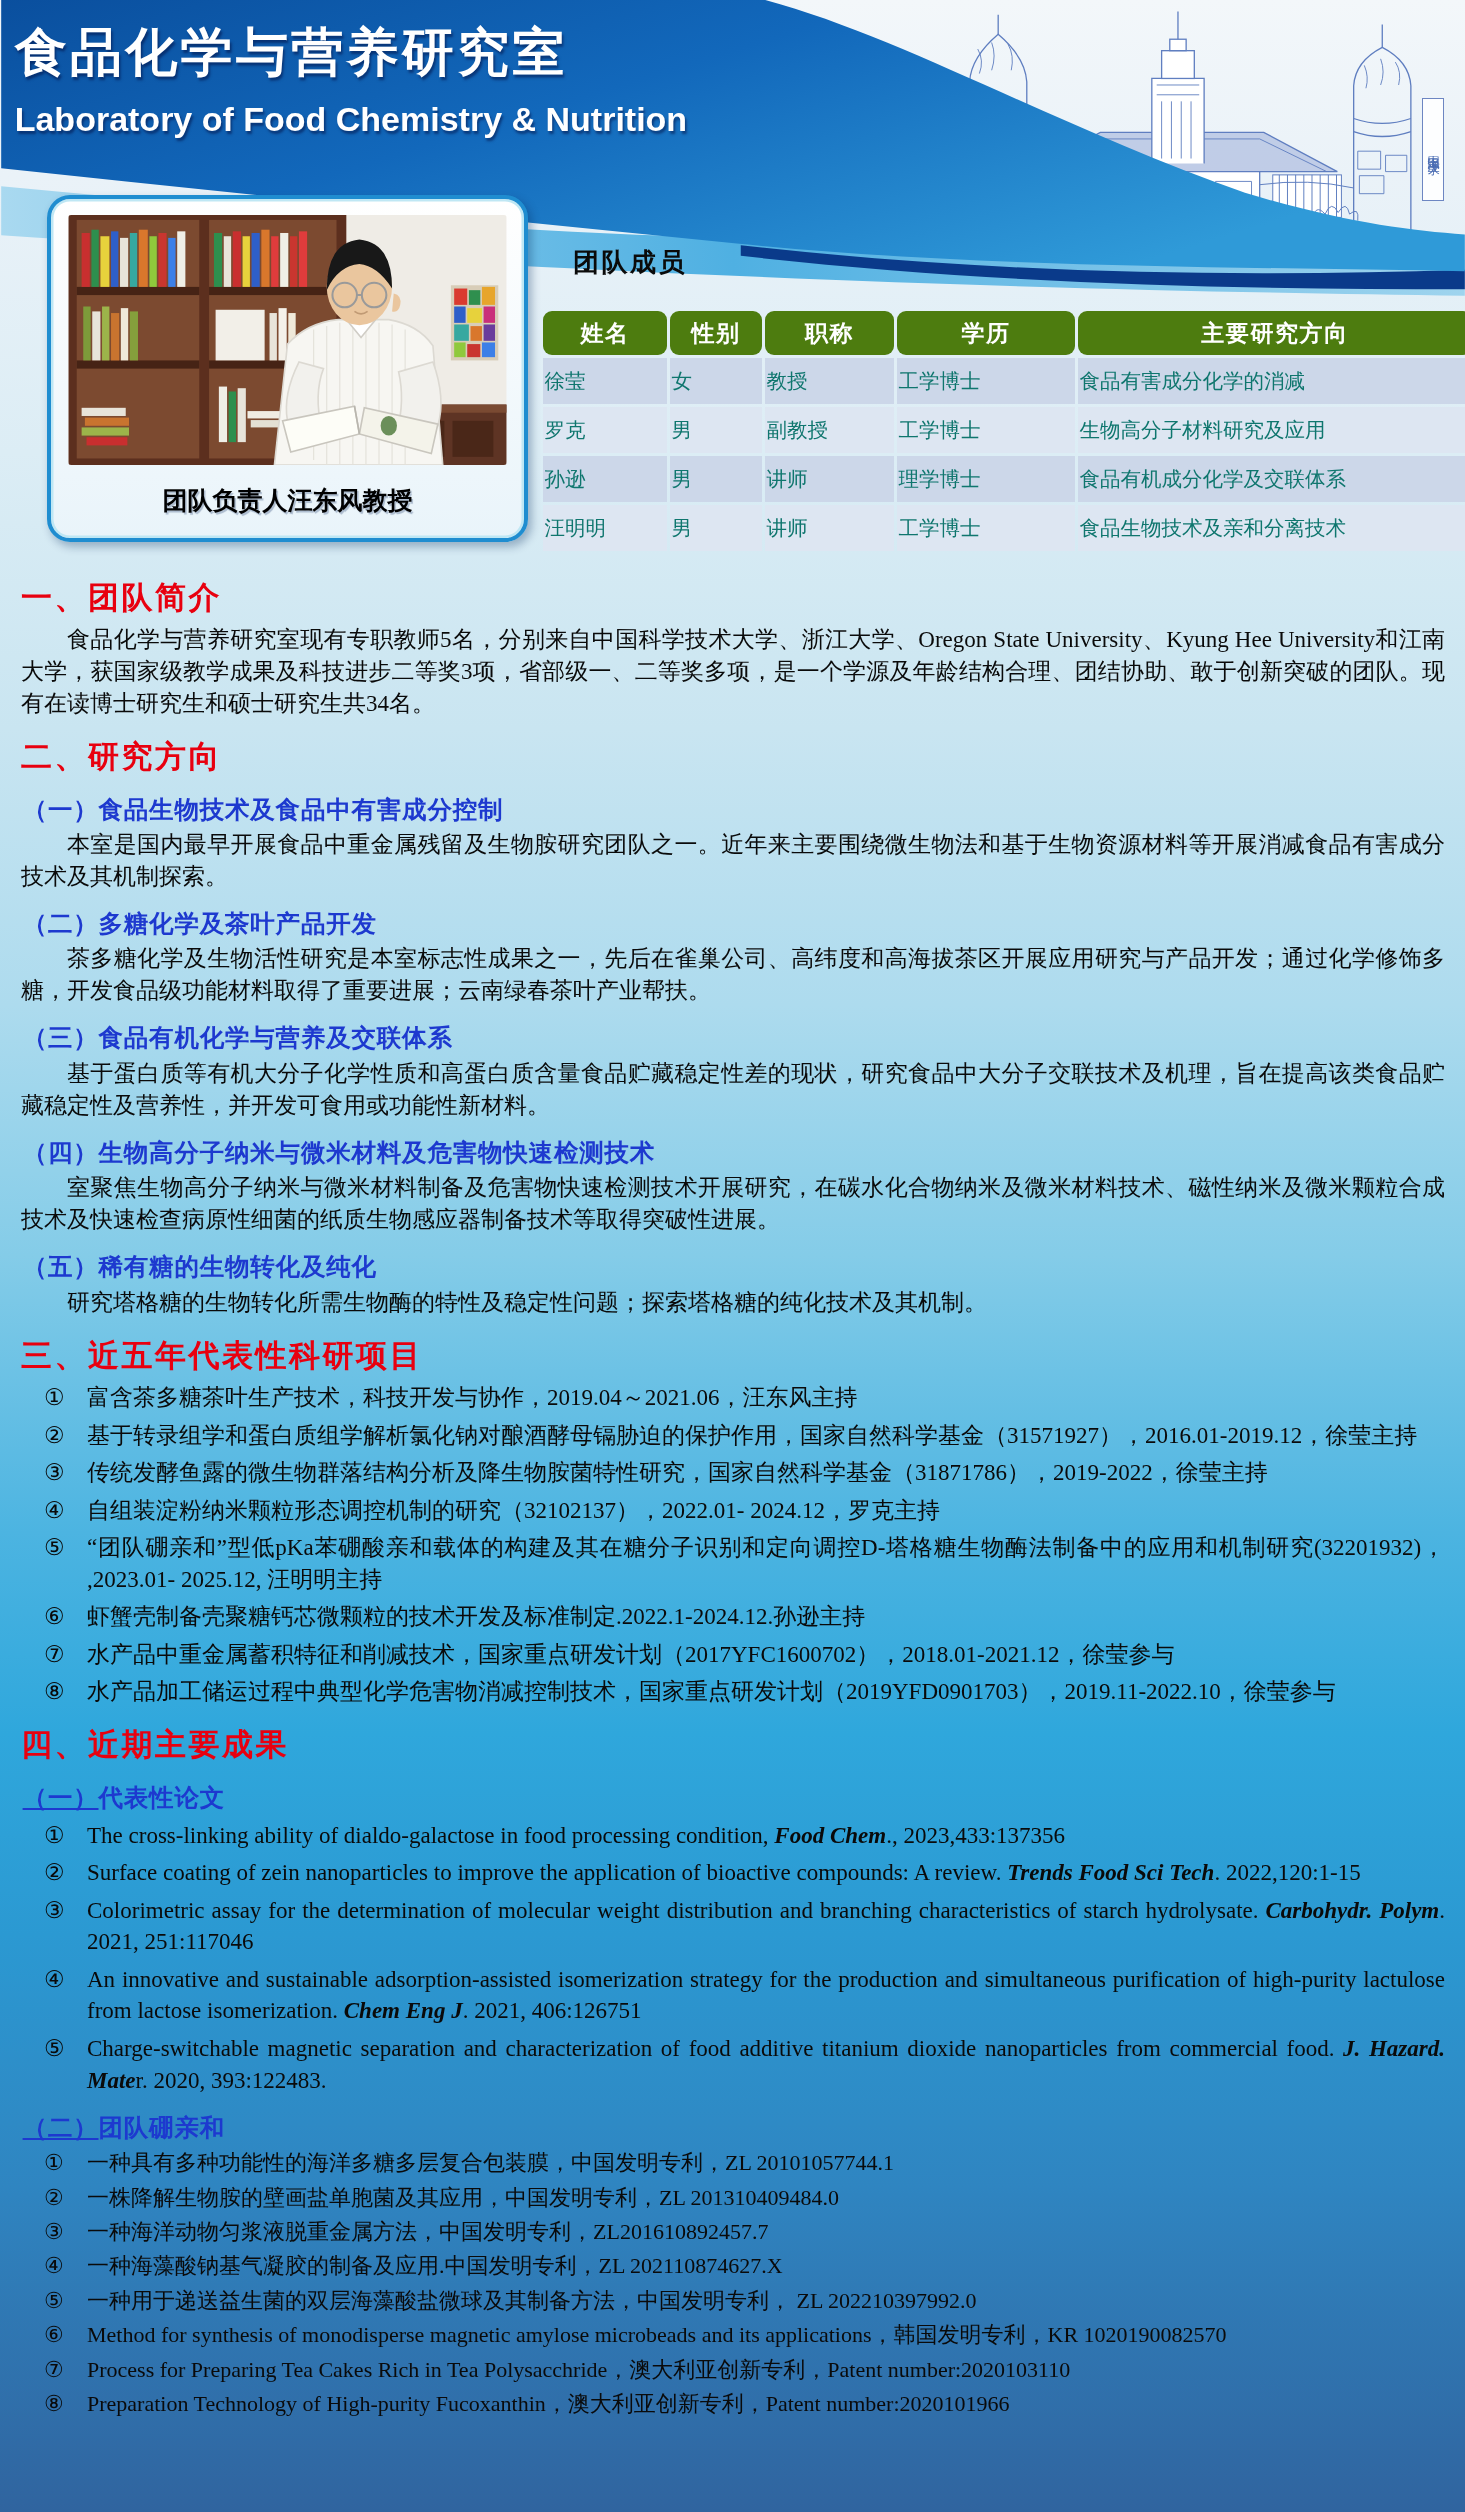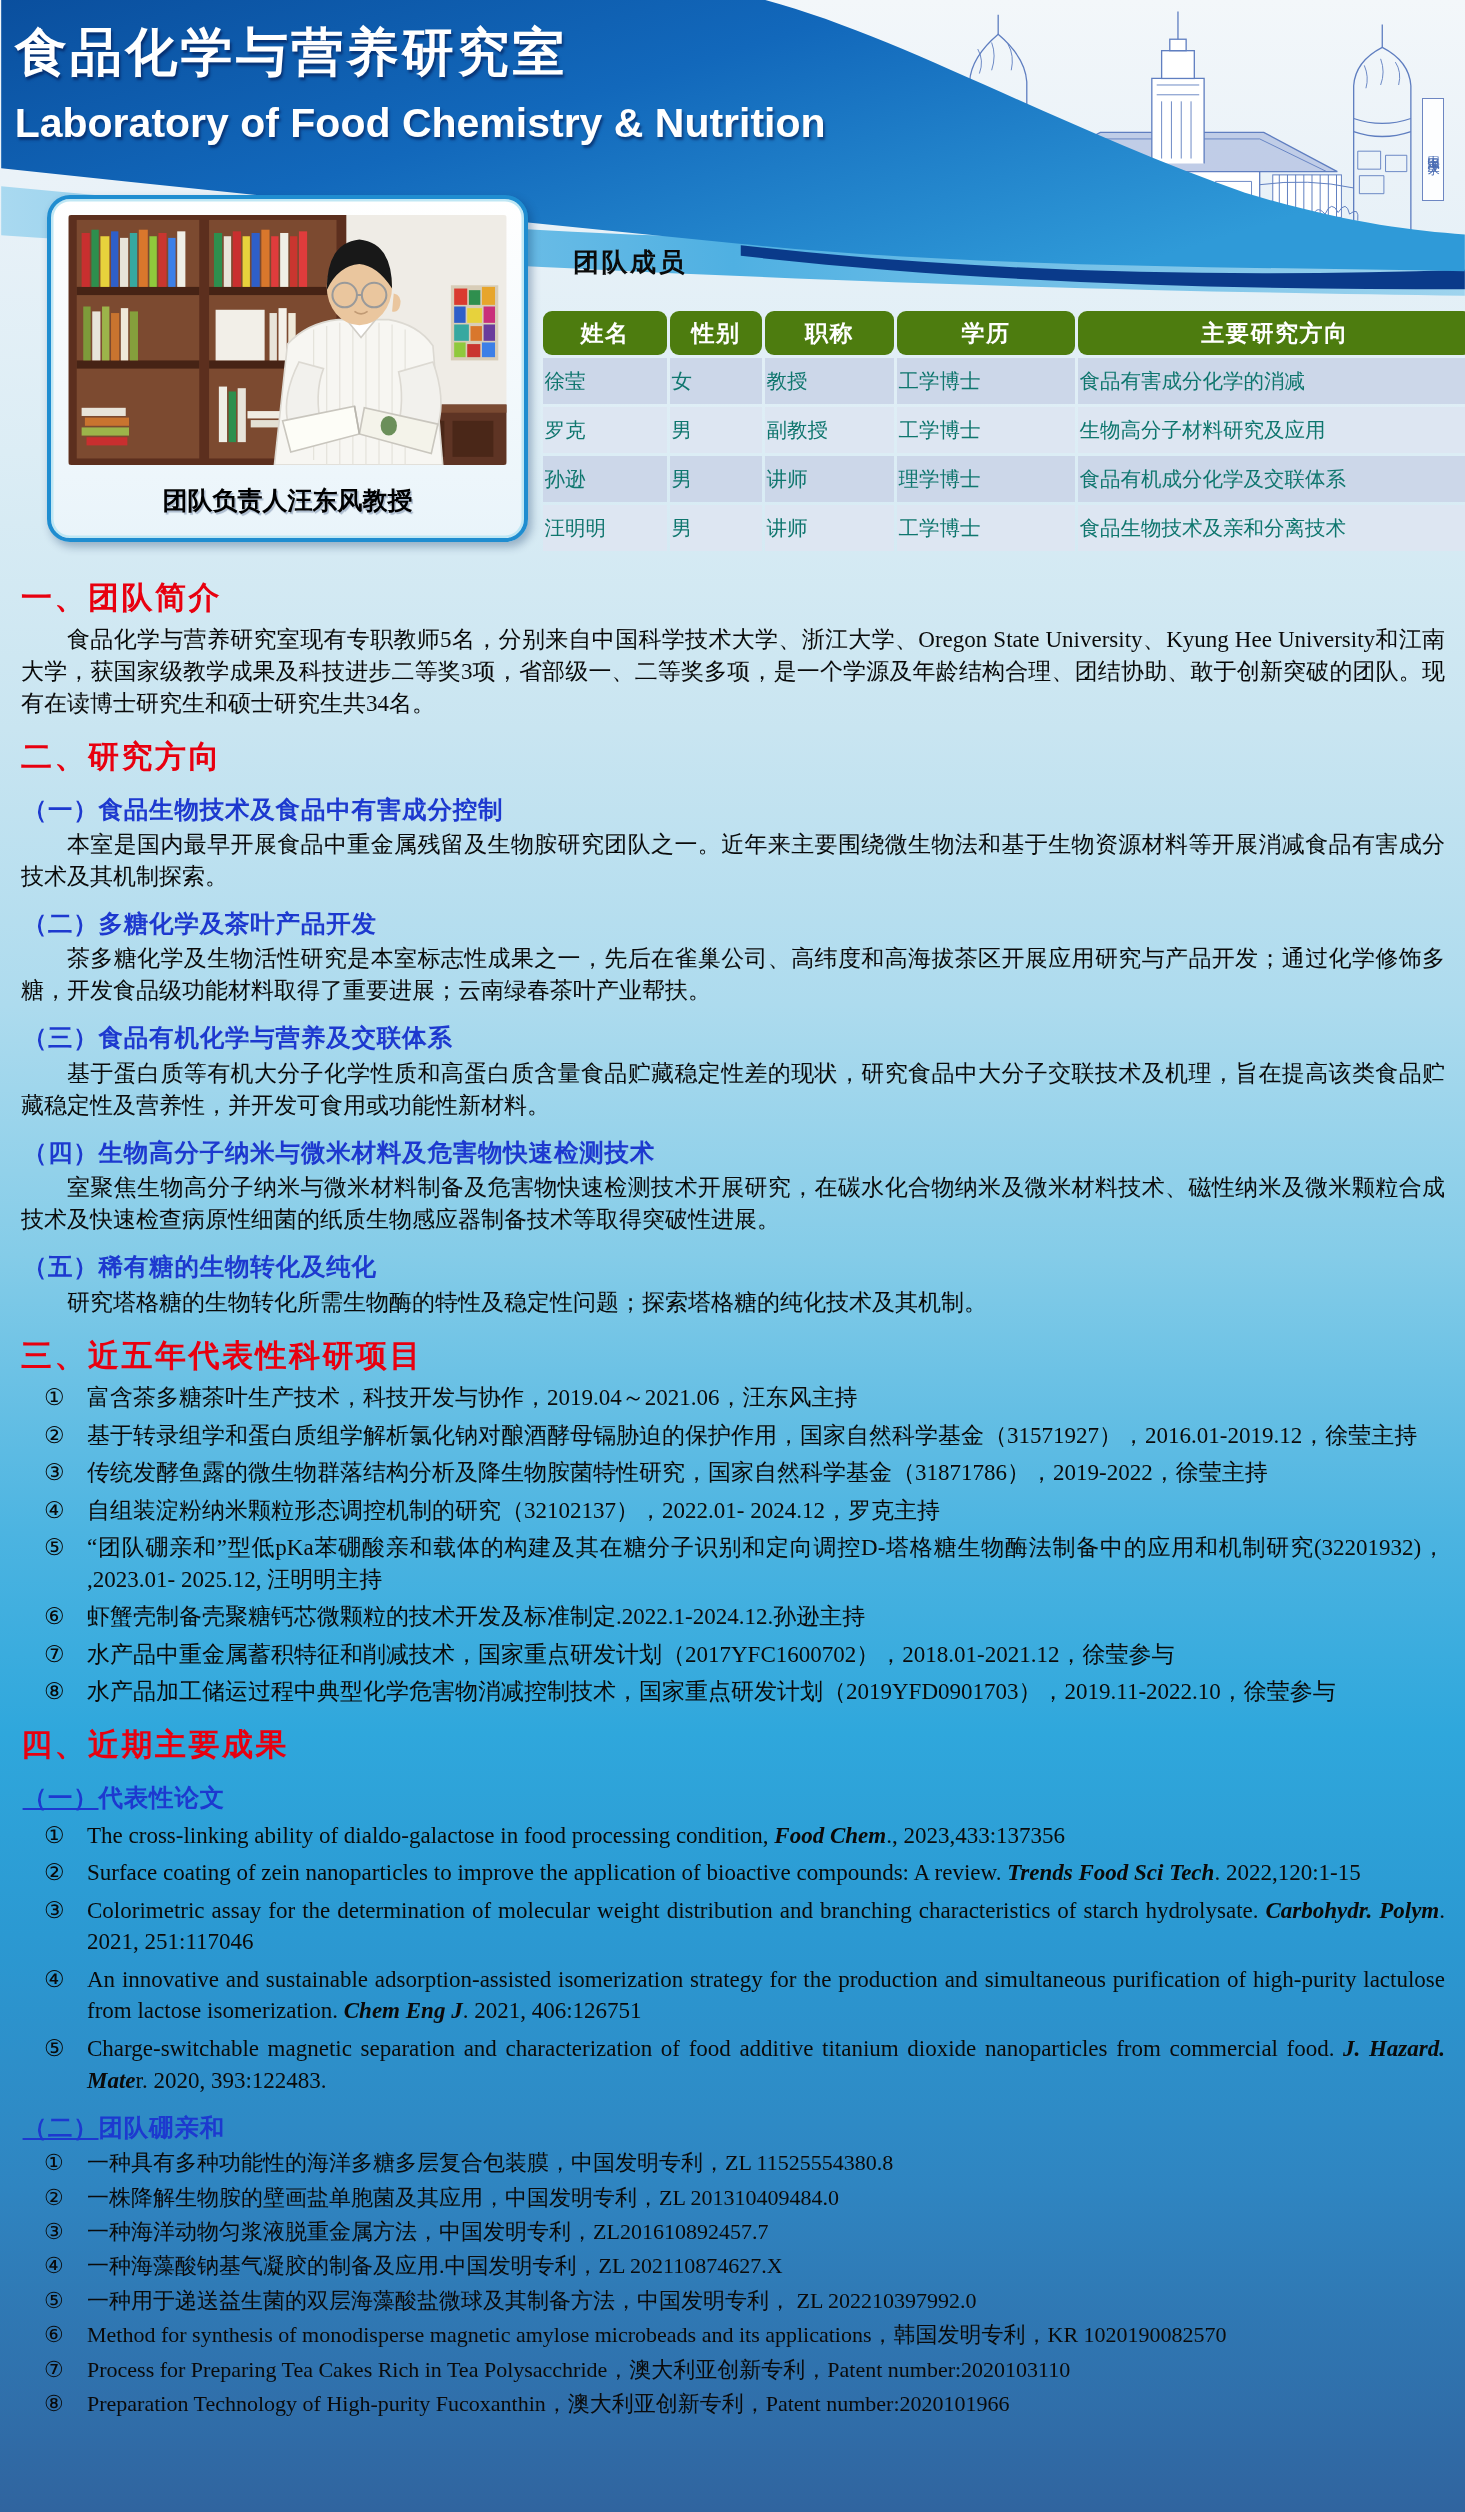--- a/index.html
+++ b/index.html
@@ -6,21 +6,21 @@
   body{
     width:1466px;height:2512px;position:relative;overflow:hidden;
     background:linear-gradient(180deg,#f3f7fa 0%,#eaf2f8 7%,#dcedf5 18%,#c9e5f1 29%,#addbee 40%,#84cce8 50%,#4cb4e1 61%,#2fa7dc 69%,#2b99d2 77%,#2f85c1 87%,#30649f 100%);
     font-family:"Liberation Sans",sans-serif;
   }
   
   .header{position:absolute;left:0;top:0;width:1466px;height:304px;}
   .header svg{position:absolute;left:0;top:0;}
   .titles{position:absolute;left:14.7px;top:18px;z-index:5;color:#fff;}
   .title-zh{font-size:52px;font-weight:bold;letter-spacing:3.3px;text-shadow:1.6px 2.5px 2.5px rgba(0,10,60,.5);margin:0;}
-  .title-en{font-size:41px;font-weight:bold;margin:11.5px 0 0 0;text-shadow:1.6px 2.5px 2.5px rgba(0,10,60,.5);}
+  .title-en{font-size:34px;font-weight:bold;margin:11.5px 0 0 0;text-shadow:1.6px 2.5px 2.5px rgba(0,10,60,.5);}
   .building-sign{
     position:absolute;left:1422px;top:98px;width:19.6px;height:101px;z-index:4;
     writing-mode:vertical-rl;text-orientation:upright;
     font-size:12.3px;color:#4a6cb3;letter-spacing:1.6px;
     border:0.8px solid #6d86c2;background:#fdfeff;text-align:center;line-height:18px;
   }
   
   .leader-card{
     position:absolute;left:47px;top:195px;width:481px;height:347px;box-sizing:border-box;
     border-radius:23px;border:4.1px solid #1f8dd0;
@@ -387,21 +387,21 @@
         <span class="txt"> Charge-switchable magnetic separation and characterization of food additive titanium dioxide nanoparticles from commercial food. <b class="jrnl">J. Hazard. Mate</b>r. 2020, 393:122483.</span>
       </div>
     </div>
 
   <h3 class="h-blue">
     <span class="u">（二）</span><span>团队硼亲和</span>
   </h3>
   <div>
       <div class="li patent">
         <span class="num">①</span>
-        <span class="txt">一种具有多种功能性的海洋多糖多层复合包装膜，中国发明专利，ZL 11525554380.8</span>
+        <span class="txt">一种具有多种功能性的海洋多糖多层复合包装膜，中国发明专利，ZL 20101057744.1</span>
       </div>
       <div class="li patent">
         <span class="num">②</span>
         <span class="txt">一株降解生物胺的壁画盐单胞菌及其应用，中国发明专利，ZL 201310409484.0</span>
       </div>
       <div class="li patent">
         <span class="num">③</span>
         <span class="txt">一种海洋动物匀浆液脱重金属方法，中国发明专利，ZL201610892457.7</span>
       </div>
       <div class="li patent">

